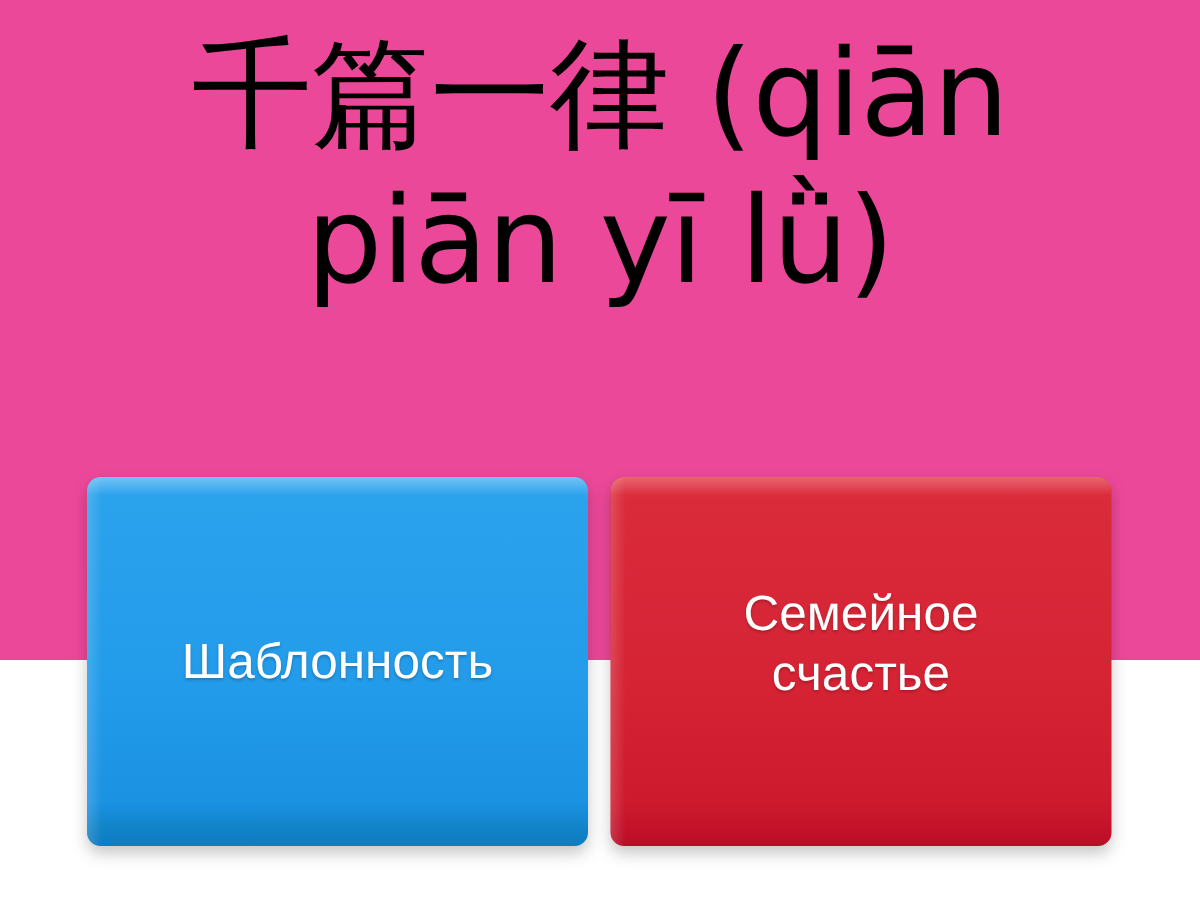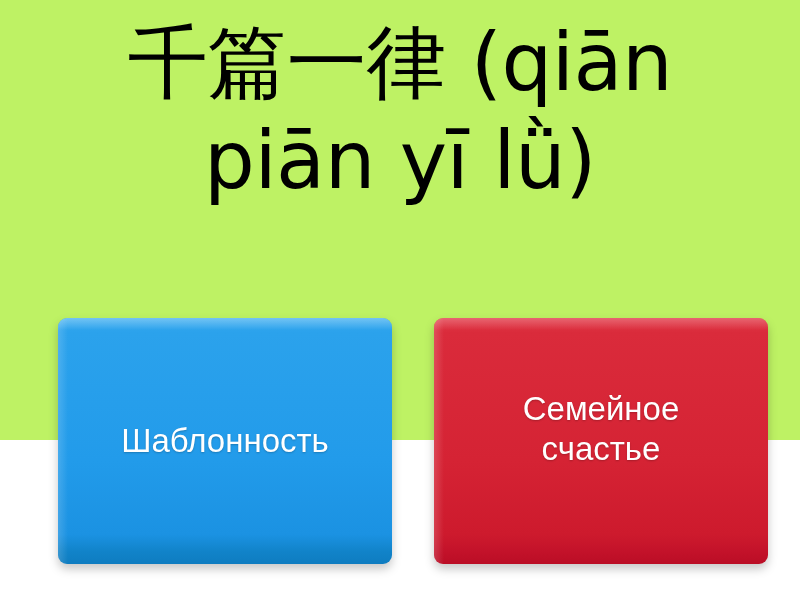--- a/index.html
+++ b/index.html
@@ -12,21 +12,21 @@
     height: 600px;
     background: #ffffff;
     font-family: "Liberation Sans", "DejaVu Sans", sans-serif;
     overflow: hidden;
   }
 
   #stage {
     position: relative;
     width: 800px;
     height: 440px;
-    background: #bef264;
+    background: #ec4899;
   }
 
   
   #prompt {
     position: absolute;
     left: 0;
     top: 14px;
     width: 800px;
     text-align: center;
     color: #000000;
@@ -77,21 +77,20 @@
   .tile.red {
     left: 406px;
     background:
       linear-gradient(to bottom,
         #e13a48 0%,
         #da2b3b 6%,
         #d52334 58%,
         #cd1a2d 88%,
         #c3122a 95%,
         #ba0d25 100%);
-    margin-left: 27px;
   }
 
   
   .tile::before {
     content: "";
     position: absolute;
     left: 0;
     right: 0;
     top: 0;
     height: 12px;

